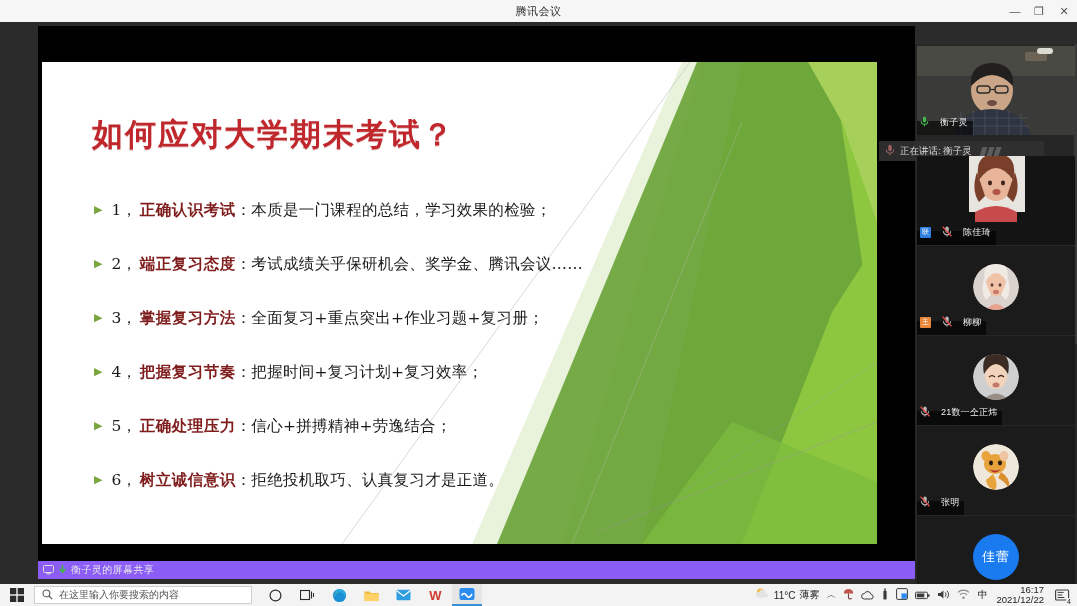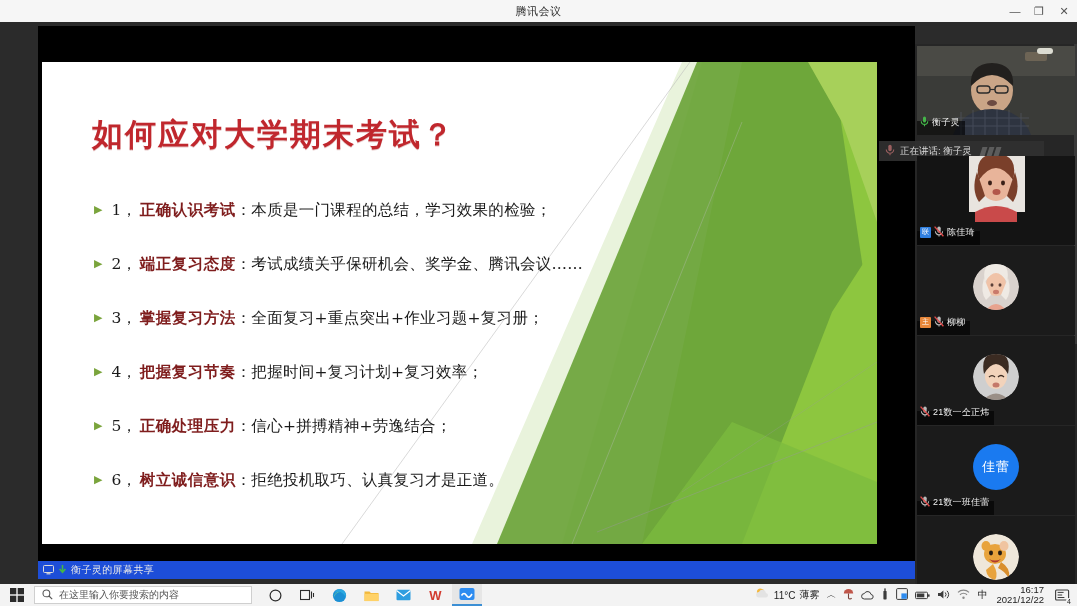--- a/index.html
+++ b/index.html
@@ -76,21 +76,21 @@
     color: #7aa43c; font-size: 11px; line-height: 20px; margin-right: 9px; flex: none;
   }
   .bullet .num { color: #1a1a1a; margin-right: 3px; }
   .bullet .key { color: #7f1d1d; font-weight: bold; letter-spacing: .5px; }
   .bullet .sep { color: #1a1a1a; }
   .bullet .body { color: #1a1a1a; letter-spacing: .3px; }
 
   
   .sharebar {
     position: absolute; left: 0; bottom: 0; width: 877px; height: 18px;
-    background: #1d4ed8;
+    background: #8b5cf6;
     display: flex; align-items: center; gap: 4px; padding-left: 5px;
   }
   .sharebar .txt { color: #e8e8e8; font-size: 10px; letter-spacing: .4px; }
 
   .ic { display: inline-block; flex: none; }
 
   
   .rail {
     position: absolute; right: 0; top: 22px; width: 162px; height: 562px;
     background: #262626;
@@ -99,21 +99,21 @@
   .tile {
     position: relative; width: 158px; height: 89px; margin-bottom: 1px;
     background: #1b1b1b; overflow: hidden;
   }
   .tile.active { outline: 2px solid #44b549; outline-offset: -2px; }
   .tile .video { position: absolute; inset: 0; }
 
   
   .nametag {
     position: absolute; left: 0; bottom: 0; height: 14px;
-    display: flex; align-items: center; gap: 3px;
+    display: flex; align-items: center; gap: 11px;
     background: rgba(0,0,0,.62); padding: 0 5px 12px 3px;
   }
   .nametag .nm { color: #f0f0f0; font-size: 9px; white-space: nowrap; letter-spacing: .2px; }
 
   .badge {
     width: 11px; height: 11px; flex: none; display: flex; align-items: center; justify-content: center;
     border-radius: 1px; font-size: 7px; color: #fff;
   }
   .badge.host { background: #e8873a; }
   .badge.cohost { background: #2f7fe0; }
@@ -403,35 +403,20 @@
                 <path d="M1.4 5.2 a3.6 3.6 0 0 0 7.2 0" stroke="#b9b9b9" stroke-width="1.1" fill="none"></path>
                 <path d="M5 8.9 L5 10.5" stroke="#b9b9b9" stroke-width="1.1"></path>
                 <path d="M0.6 0.6 L9.4 10.2" stroke="#e04b4b" stroke-width="1.4"></path>
               </svg>
           </span>
           <span class="nm">21数一仝正炜</span>
         </div>
       </div>
 
       <div class="tile">
-        <div class="avatar initials">佳蕾</div>
-        <div class="nametag">
-          <span class="ic">
-            <svg width="10" height="11" viewBox="0 0 10 11">
-                <rect x="3.3" y="0.6" width="3.4" height="6.2" rx="1.7" fill="#b9b9b9"></rect>
-                <path d="M1.4 5.2 a3.6 3.6 0 0 0 7.2 0" stroke="#b9b9b9" stroke-width="1.1" fill="none"></path>
-                <path d="M5 8.9 L5 10.5" stroke="#b9b9b9" stroke-width="1.1"></path>
-                <path d="M0.6 0.6 L9.4 10.2" stroke="#e04b4b" stroke-width="1.4"></path>
-              </svg>
-          </span>
-          <span class="nm">21数一班佳蕾</span>
-        </div>
-      </div>
-
-      <div class="tile">
         <div class="avatar">
           <svg width="46" height="46" viewBox="0 0 46 46">
             <circle cx="23" cy="23" r="23" fill="#efe7da"></circle>
             <ellipse cx="22" cy="20" rx="11" ry="10" fill="#e8a33c"></ellipse>
             <ellipse cx="13" cy="12" rx="4.5" ry="5" fill="#e8a33c"></ellipse>
             <ellipse cx="31" cy="12" rx="4.5" ry="5" fill="#f0c4a0"></ellipse>
             <ellipse cx="18" cy="19" rx="2" ry="2.4" fill="#241c14"></ellipse>
             <ellipse cx="27" cy="19" rx="2" ry="2.4" fill="#241c14"></ellipse>
             <path d="M16 25 q6 7 12 0 q-6 3 -12 0z" fill="#b0392f"></path>
             <path d="M20 30 q6 10 2 16 q-8 -2 -9 -10z" fill="#e8a33c"></path>
@@ -443,20 +428,35 @@
             <svg width="10" height="11" viewBox="0 0 10 11">
                 <rect x="3.3" y="0.6" width="3.4" height="6.2" rx="1.7" fill="#b9b9b9"></rect>
                 <path d="M1.4 5.2 a3.6 3.6 0 0 0 7.2 0" stroke="#b9b9b9" stroke-width="1.1" fill="none"></path>
                 <path d="M5 8.9 L5 10.5" stroke="#b9b9b9" stroke-width="1.1"></path>
                 <path d="M0.6 0.6 L9.4 10.2" stroke="#e04b4b" stroke-width="1.4"></path>
               </svg>
           </span>
           <span class="nm">张明</span>
         </div>
       </div>
+
+      <div class="tile">
+        <div class="avatar initials">佳蕾</div>
+        <div class="nametag">
+          <span class="ic">
+            <svg width="10" height="11" viewBox="0 0 10 11">
+                <rect x="3.3" y="0.6" width="3.4" height="6.2" rx="1.7" fill="#b9b9b9"></rect>
+                <path d="M1.4 5.2 a3.6 3.6 0 0 0 7.2 0" stroke="#b9b9b9" stroke-width="1.1" fill="none"></path>
+                <path d="M5 8.9 L5 10.5" stroke="#b9b9b9" stroke-width="1.1"></path>
+                <path d="M0.6 0.6 L9.4 10.2" stroke="#e04b4b" stroke-width="1.4"></path>
+              </svg>
+          </span>
+          <span class="nm">21数一班佳蕾</span>
+        </div>
+      </div>
     </div>
   </div>
 
   <div class="taskbar">
     <div class="tb-start">
       <svg width="14" height="14" viewBox="0 0 14 14">
           <rect x="0" y="0" width="6.3" height="6.3" fill="#2b2b2b"></rect>
           <rect x="7.7" y="0" width="6.3" height="6.3" fill="#2b2b2b"></rect>
           <rect x="0" y="7.7" width="6.3" height="6.3" fill="#2b2b2b"></rect>
           <rect x="7.7" y="7.7" width="6.3" height="6.3" fill="#2b2b2b"></rect>

